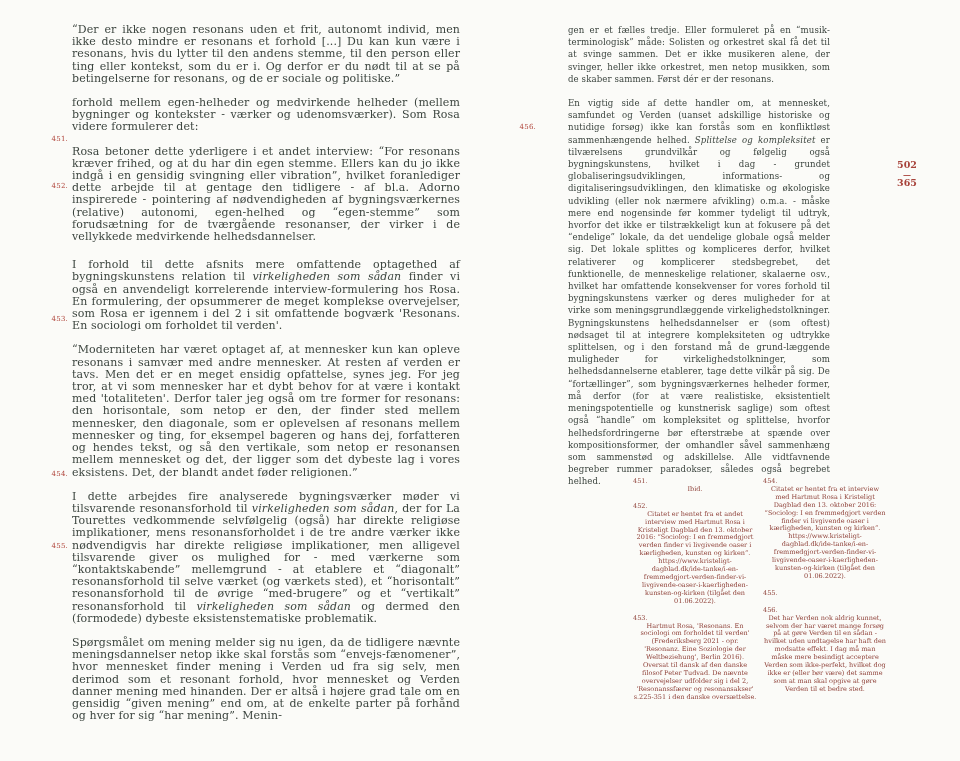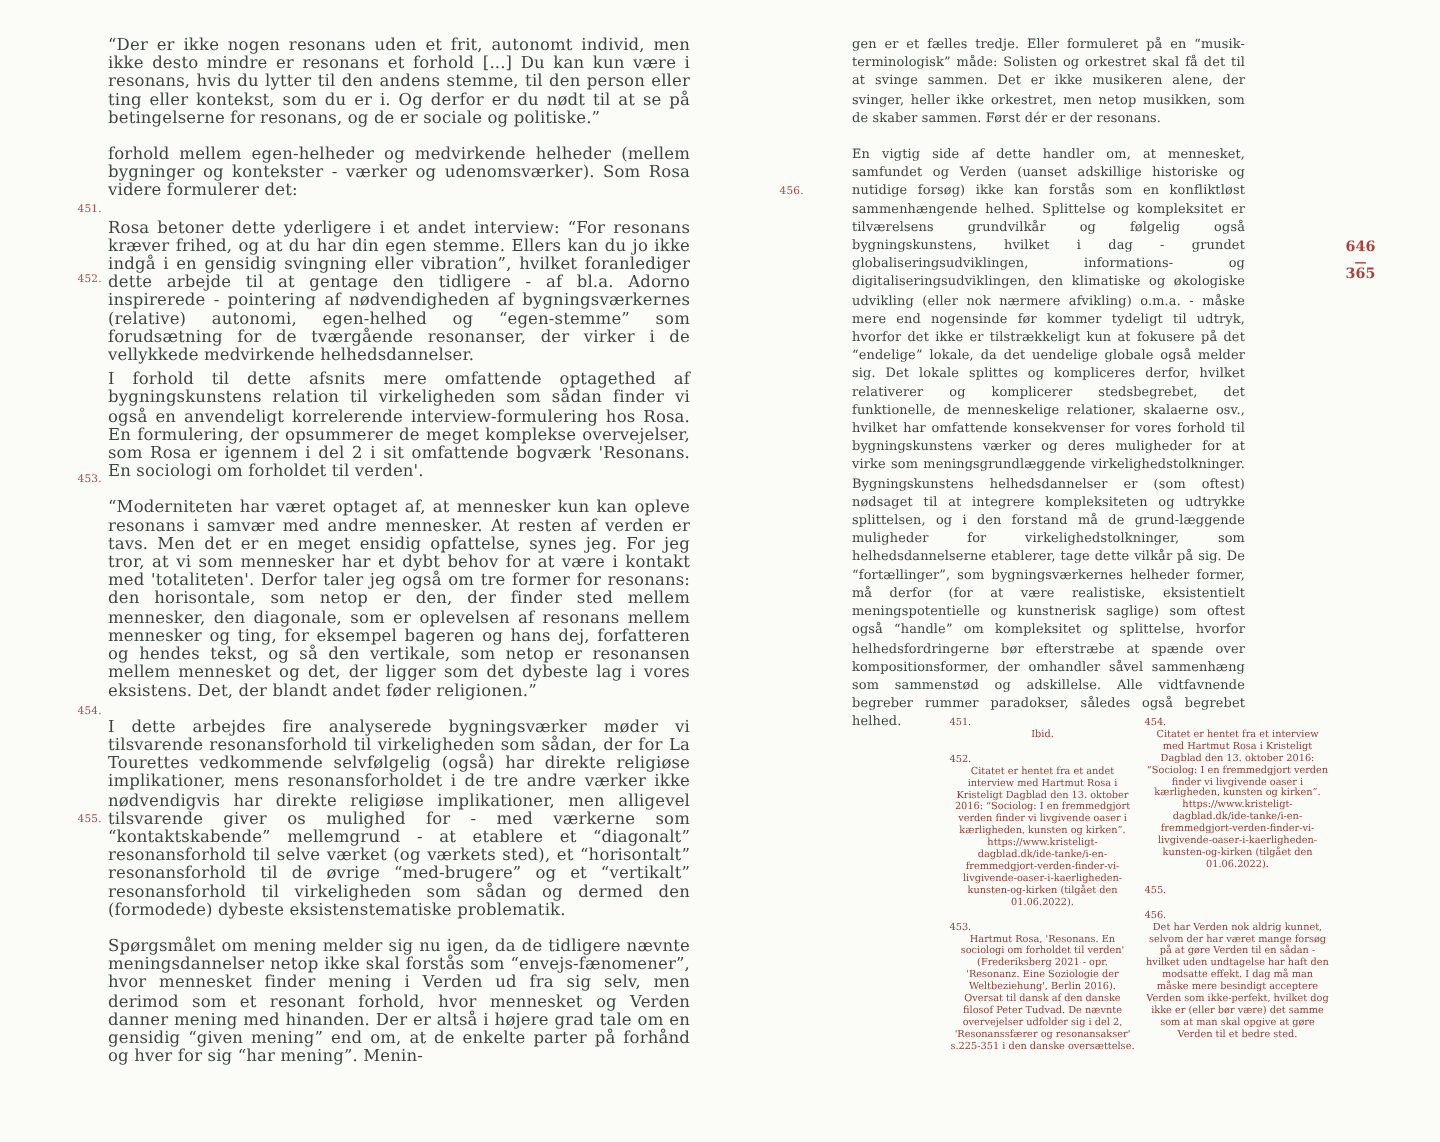--- a/index.html
+++ b/index.html
@@ -12,21 +12,21 @@
   .spread{position:relative;width:960px;height:761px;}
   .col{
     position:absolute;
     text-align:justify;
     color:#3b443e;
     letter-spacing:0.1px;
   }
   .col-left{left:72px;top:24px;width:388px;font-size:11px;line-height:12.2px;}
   .col-right{left:568px;top:24px;width:262px;font-size:8.6px;line-height:12.2px;}
   .para{margin:0 0 12px 0;}
-  .para.tight{margin-bottom:4px;}
+  .para.tight{margin-bottom:16px;}
   .margin-note{
     position:absolute;width:30px;text-align:right;
     font-size:7px;line-height:8px;color:#b0453b;letter-spacing:0.2px;
   }
   .mleft{left:38px;}
   .mright{left:506px;}
   .pagenum{
     position:absolute;left:884px;top:160px;width:46px;
     text-align:center;color:#a8443c;font-weight:bold;
     font-size:9.5px;line-height:10.5px;
@@ -34,21 +34,21 @@
   .pagenum .dash{font-size:8px;line-height:7px;}
   .fncol{
     position:absolute;top:478px;width:124px;
     color:#8e4038;font-size:6.5px;line-height:7.9px;
     text-align:left;
   }
   .fncol-1{left:633px;}
   .fncol-2{left:763px;}
   .fn{margin-bottom:9px;}
   .fn-text{overflow-wrap:anywhere;text-align:center;}
-  .i{}
+  .i{font-style:italic;}
 </style>
 </head>
 <body>
 
 <div class="spread">
 
   <div class="margin-note mleft" style="top:135px">451.</div>
   <div class="margin-note mleft" style="top:182px">452.</div>
   <div class="margin-note mleft" style="top:315px">453.</div>
   <div class="margin-note mleft" style="top:470px">454.</div>
@@ -65,21 +65,21 @@
   </div>
 
   <div class="margin-note mright" style="top:123px">456.</div>
 
   <div class="col col-right">
     <p class="para"><span>gen er et fælles tredje. Eller formuleret på en “musik-terminologisk” måde: Solisten og orkestret skal få det til at svinge sammen. Det er ikke musikeren alene, der svinger, heller ikke orkestret, men netop musikken, som de skaber sammen. Først dér er der resonans.</span></p>
     <p class="para"><span>En vigtig side af dette handler om, at mennesket, samfundet og Verden (uanset adskillige historiske og nutidige forsøg) ikke kan forstås som en konfliktløst sammenhængende helhed. </span><span class="i">Splittelse og kompleksitet</span><span> er tilværelsens grundvilkår og følgelig også bygningskunstens, hvilket i dag - grundet globaliseringsudviklingen, informations- og digitaliseringsudviklingen, den klimatiske og økologiske udvikling (eller nok nærmere afvikling) o.m.a. - måske mere end nogensinde før kommer tydeligt til udtryk, hvorfor det ikke er tilstrækkeligt kun at fokusere på det “endelige” lokale, da det uendelige globale også melder sig. Det lokale splittes og kompliceres derfor, hvilket relativerer og komplicerer stedsbegrebet, det funktionelle, de menneskelige relationer, skalaerne osv., hvilket har omfattende konsekvenser for vores forhold til bygningskunstens værker og deres muligheder for at virke som meningsgrundlæggende virkelighedstolkninger. Bygningskunstens helhedsdannelser er (som oftest) nødsaget til at integrere kompleksiteten og udtrykke splittelsen, og i den forstand må de grund-læggende muligheder for virkelighedstolkninger, som helhedsdannelserne etablerer, tage dette vilkår på sig. De “fortællinger”, som bygningsværkernes helheder former, må derfor (for at være realistiske, eksistentielt meningspotentielle og kunstnerisk saglige) som oftest også “handle” om kompleksitet og splittelse, hvorfor helhedsfordringerne bør efterstræbe at spænde over kompositionsformer, der omhandler såvel sammenhæng som sammenstød og adskillelse. Alle vidtfavnende begreber rummer paradokser, således også begrebet helhed.</span></p>
   </div>
 
   <div class="pagenum">
-    <div>646</div>
+    <div>502</div>
     <div class="dash">—</div>
     <div>365</div>
   </div>
 
   <div class="fncol fncol-1">
     <div class="fn">
       <div class="fn-num">451.</div>
       <div class="fn-text">Ibid.</div>
     </div>
     <div class="fn">

